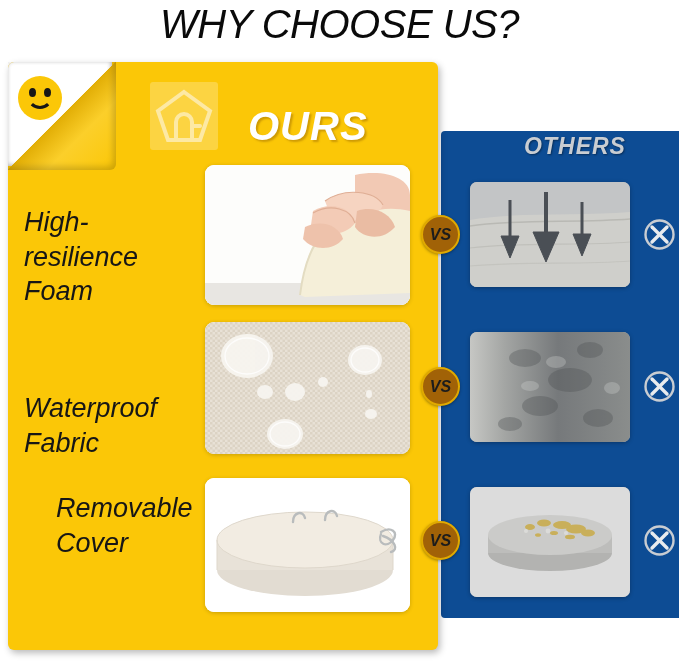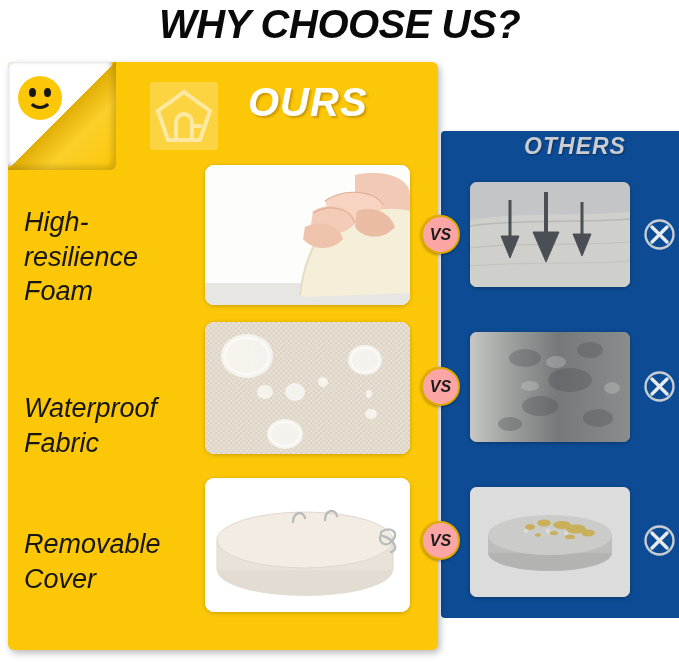--- a/index.html
+++ b/index.html
@@ -14,21 +14,21 @@
   }
 
   
   .page-title {
     position: absolute;
     top: 2px;
     left: 0;
     width: 679px;
     text-align: center;
     font-size: 40px;
-    font-weight: bold;
+    font-weight: normal;
     font-style: italic;
     letter-spacing: -0.5px;
     color: #0a0a0a;
     font-family: "Liberation Sans", sans-serif;
   }
 
   
   .board { position: absolute; inset: 0; }
 
   .panel-others {
@@ -110,21 +110,21 @@
     position: absolute;
     left: 150px; top: 82px;
     width: 68px; height: 68px;
     background: rgba(255,255,255,0.24);
     border-radius: 3px;
   }
   .brand-mark svg { display: block; }
 
   .label-ours {
     position: absolute;
-    left: 248px; top: 80px;
+    left: 248px; top: 104px;
     font-size: 40px;
     font-weight: bold;
     font-style: italic;
     color: #ffffff;
     letter-spacing: 1px;
     text-shadow: 2px 2px 2px rgba(150,100,0,0.45);
   }
 
   .label-others {
     position: absolute;
@@ -145,21 +145,21 @@
     left: 24px;
     width: 175px;
     font-size: 27px;
     font-weight: normal;
     font-style: italic;
     line-height: 1.28;
     color: #161616;
   }
   .r0 .feature-label { top: 205px; }
   .r1 .feature-label { top: 363px; margin-top: 28px; }
-  .r2 .feature-label { top: 527px; }
+  .r2 .feature-label { top: 491px; margin-left: 32px; }
 
   
   .ours-photo {
     position: absolute;
     left: 205px;
     width: 205px;
     border-radius: 9px;
     overflow: hidden;
     background: #ffffff;
     box-shadow: 0 1px 4px rgba(0,0,0,0.2);
@@ -183,21 +183,21 @@
   .r2 .others-photo { top: 487px; height: 110px; }
 
   .photo-svg { display: block; width: 100%; height: 100%; }
 
   
   .vs-badge {
     position: absolute;
     left: 421px;
     width: 39px; height: 39px;
     border-radius: 50%;
-    background: #fca5a5;
+    background: #a16207;
     border: 2px solid #e0a900;
     display: flex;
     align-items: center;
     justify-content: center;
     font-size: 16px;
     font-weight: bold;
     font-style: italic;
     color: #1c1c1c;
     box-shadow: 0 1px 3px rgba(0,0,0,0.35);
     z-index: 6;

